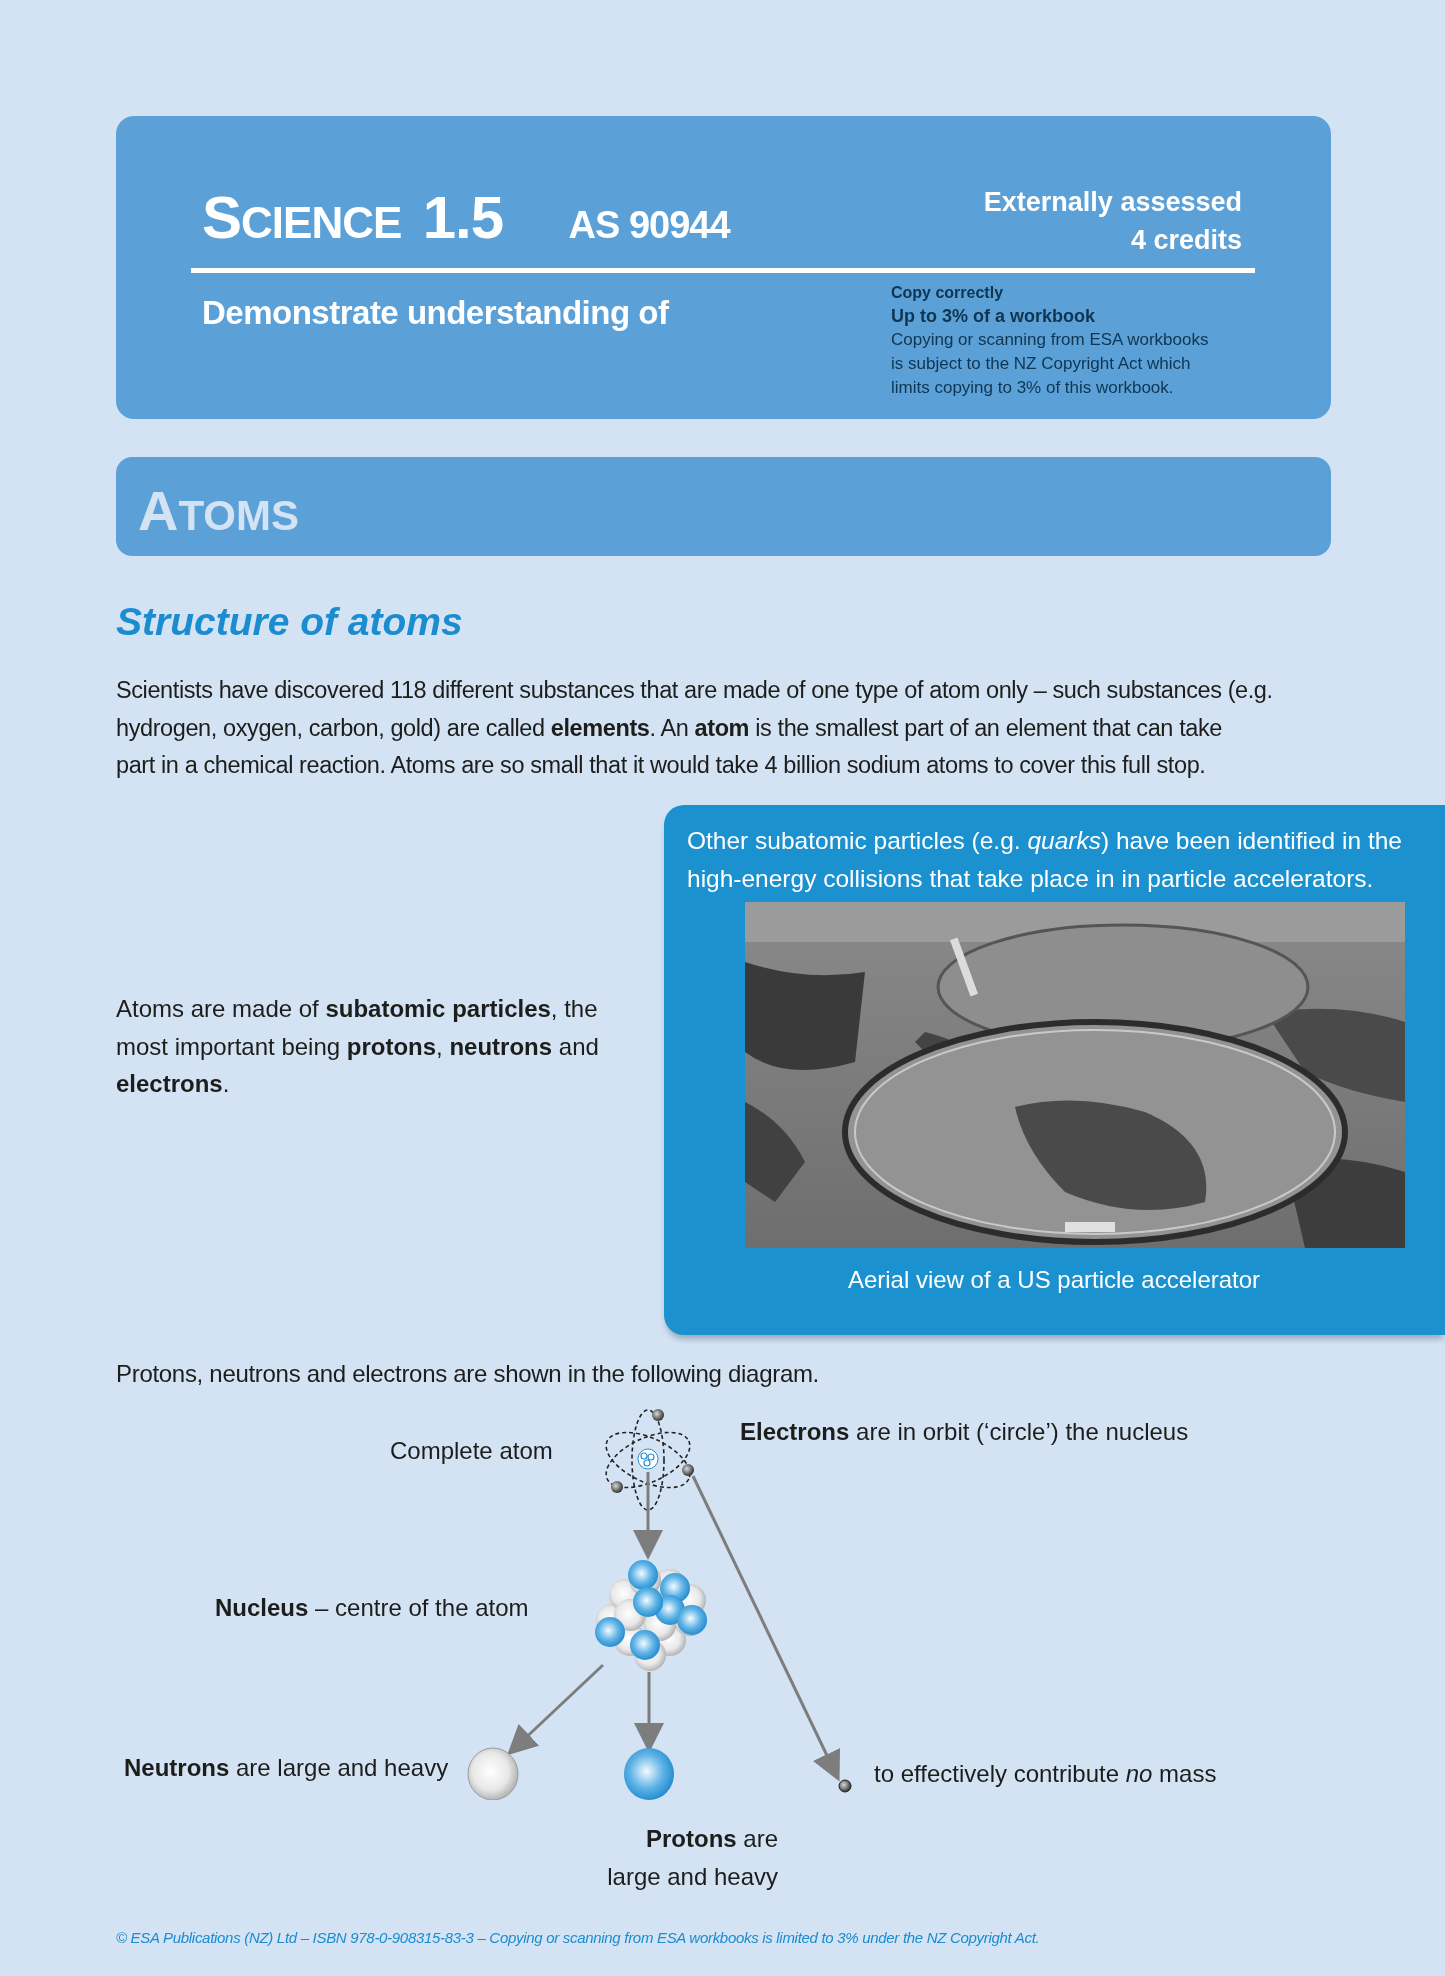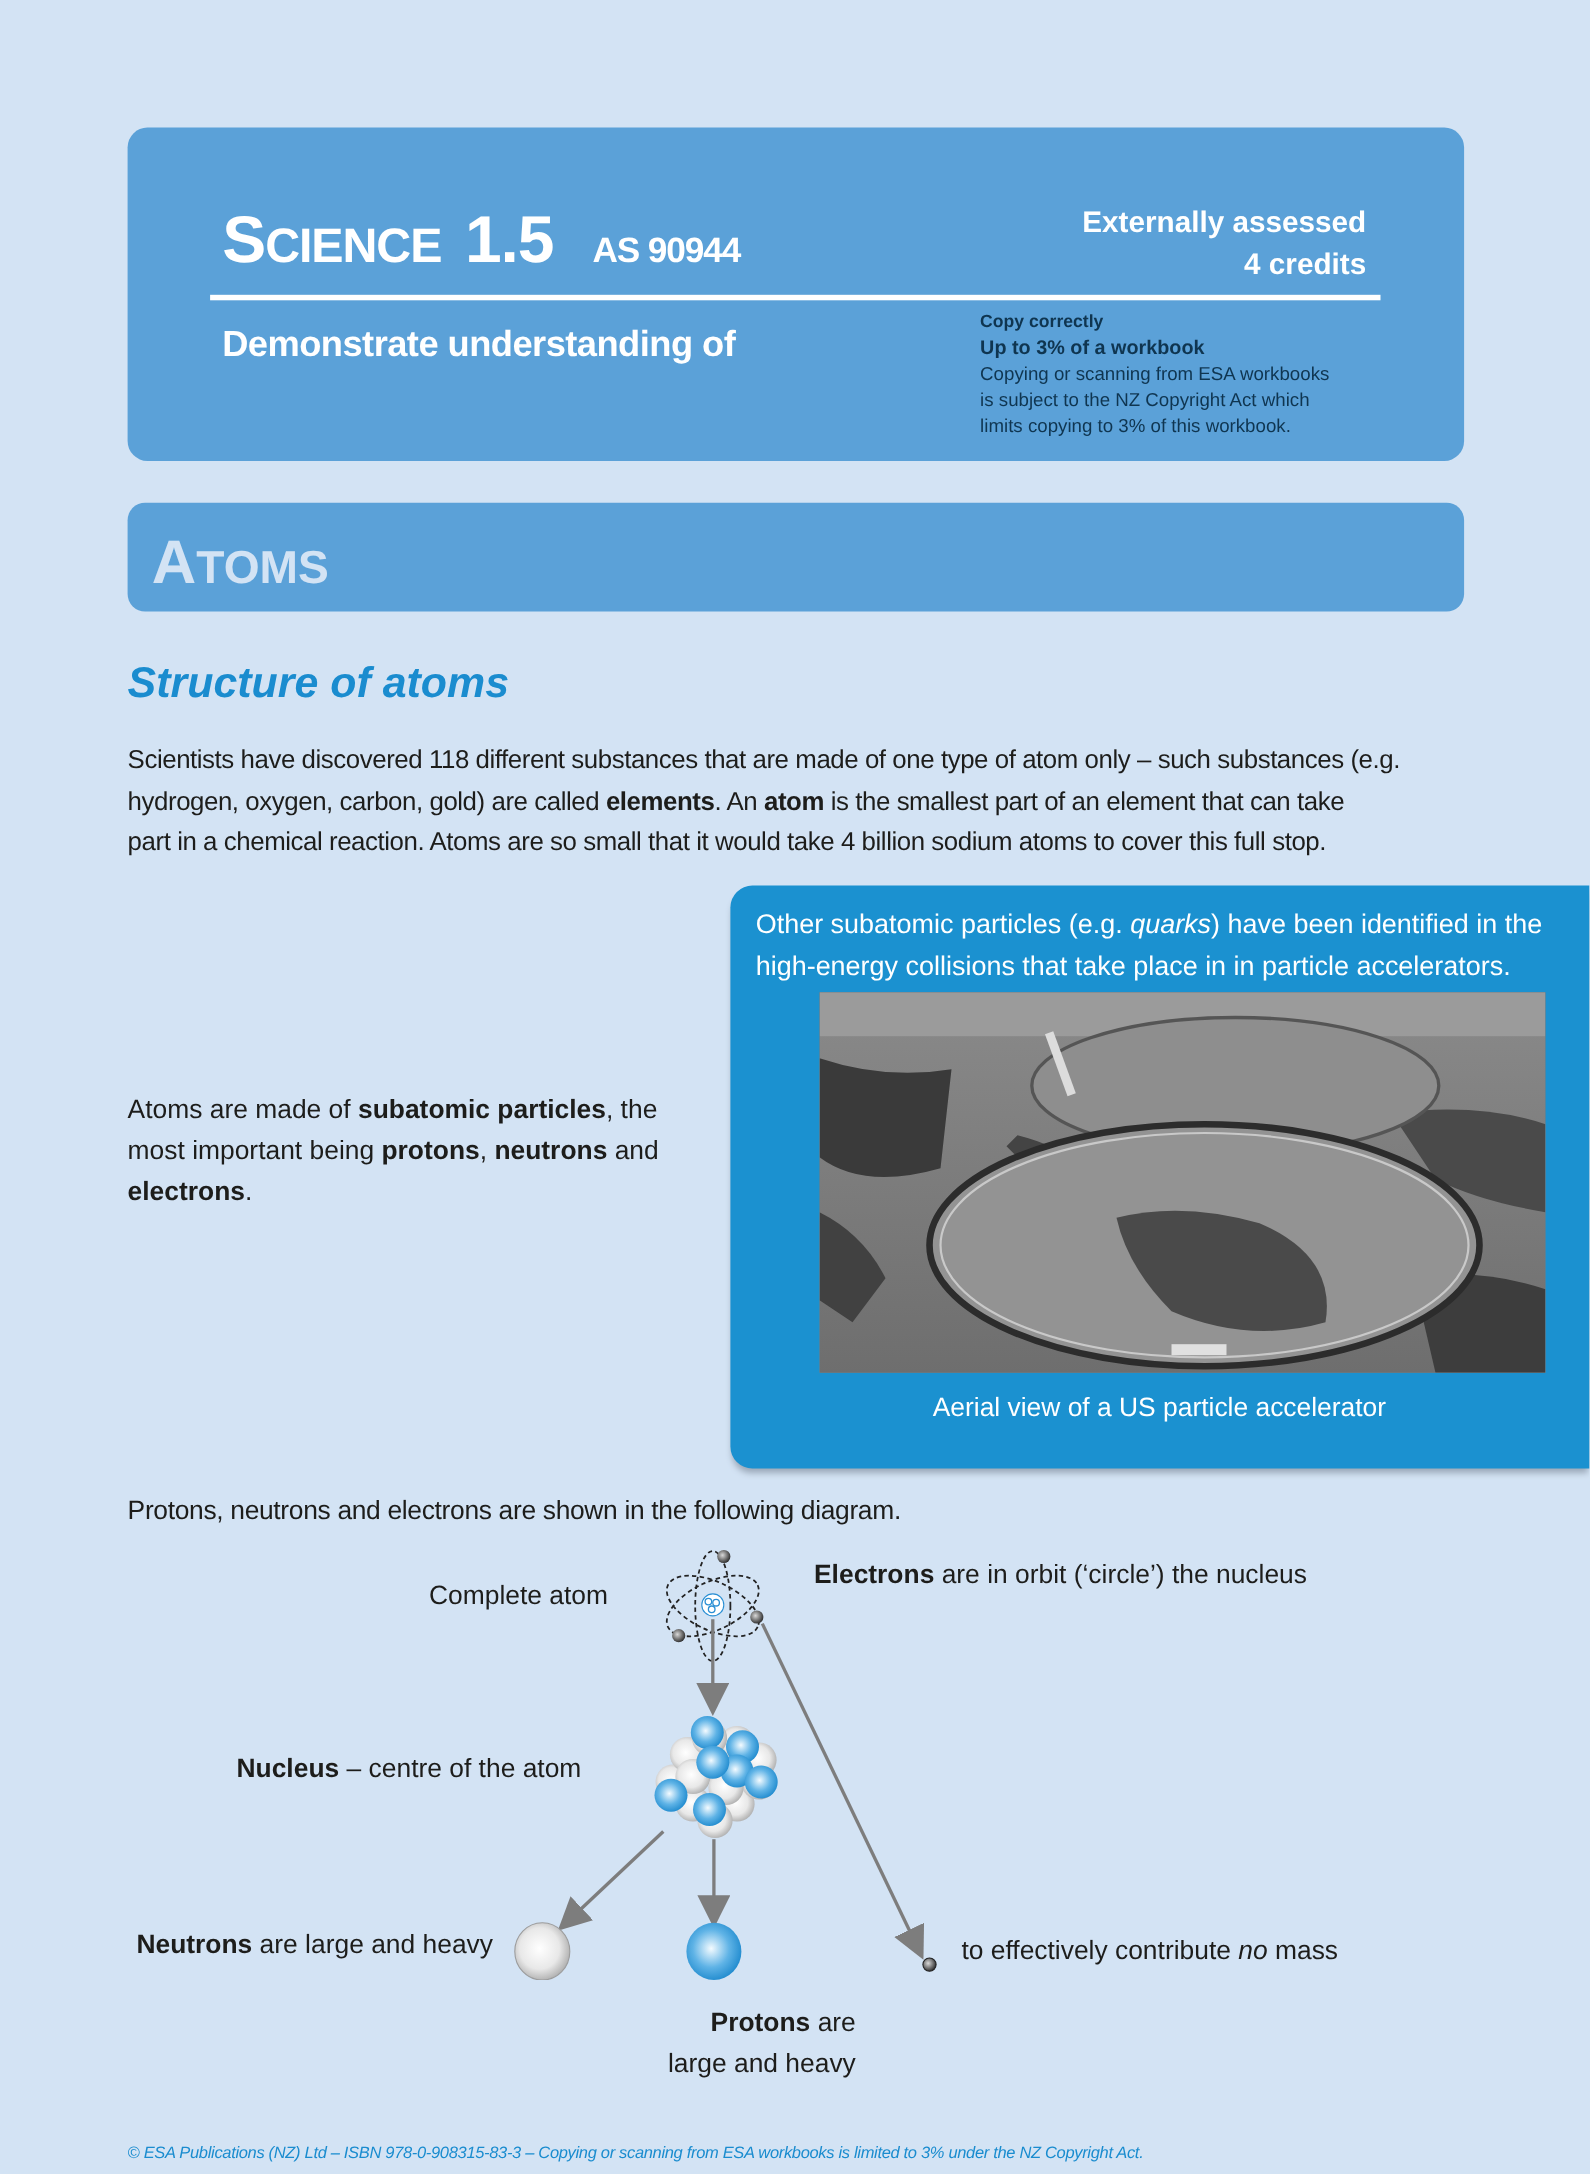--- a/index.html
+++ b/index.html
@@ -15,21 +15,21 @@
     background:#5ba1d8; border-radius:18px;
   }
   .hdr-title {
     left:202px; top:183px; color:#fff; font-weight:bold;
     font-size:52px; letter-spacing:-1px; white-space:nowrap;
     font-family:"Liberation Sans Narrow","Liberation Sans", sans-serif;
   }
   .hdr-title .sc-big { font-size:60px; }
   .hdr-title .sc-small { font-size:44px; }
   .hdr-title .num { font-size:60px; margin-left:8px; }
-  .hdr-title .as { font-size:32px; margin-left:22px; }
+  .hdr-title .as { font-size:38px; margin-left:52px; }
   .hdr-right {
     right:203px; top:183px; color:#fff; font-weight:bold; text-align:right;
     font-size:27px; line-height:38px;
   }
   .hdr-rule { left:191px; top:268px; width:1064px; height:5px; background:#fff; }
   .hdr-sub {
     left:202px; top:290px; width:560px; color:#fff; font-weight:bold;
     font-size:33px; line-height:45px; letter-spacing:-0.5px;
   }
   .copy-box { left:891px; top:281px; width:390px; color:#0f3550; }
@@ -77,21 +77,21 @@
     left:664px; top:1266px; width:820px; color:#fff; font-size:24px; text-align:center;
     transform:translateX(-20px);
   }
 
   .diagram-intro { left:116px; top:1360px; font-size:24px; letter-spacing:-0.3px; }
   .lbl { font-size:24px; white-space:nowrap; }
   .lbl b { font-weight:bold; }
 
   .footer {
     left:116px; top:1929px; color:#1a8ccf; font-style:italic; font-size:15px;
-    letter-spacing:-0.3px; white-space:nowrap;margin-top:20px;
+    letter-spacing:-0.3px; white-space:nowrap;
   }
 </style>
 </head>
 <body>
 
 <div class="abs header-box"></div>
 <div class="abs hdr-title">
   <span class="sc-big">S</span><span class="sc-small">CIENCE</span>
   <span class="num">1.5</span>
   <span class="as">AS 90944</span>

